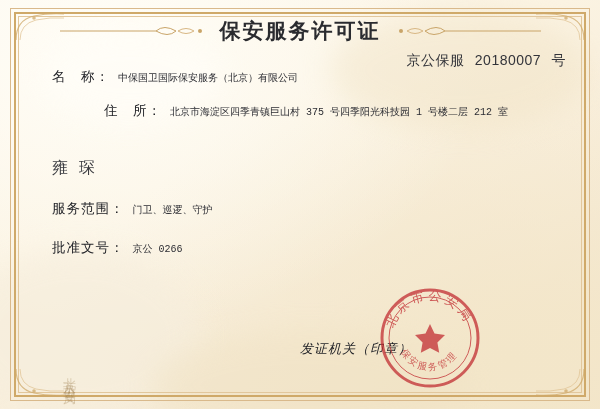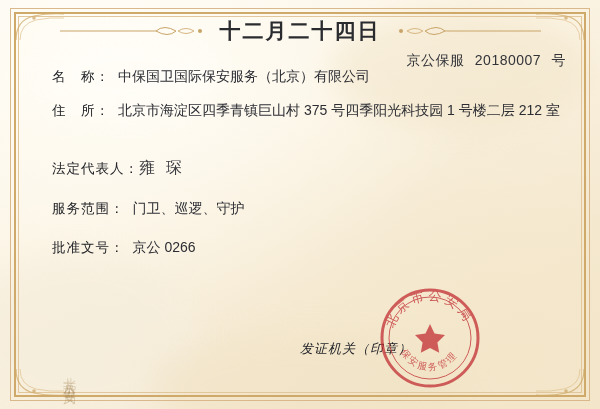--- a/index.html
+++ b/index.html
@@ -124,25 +124,25 @@
     margin-bottom: 6px;
   }
   .row .lbl {
     font-family: "DejaVu Serif", "Liberation Serif", serif;
     font-size: 13.5px;
     color: #232429;
     letter-spacing: 1px;
     white-space: nowrap;
   }
   .row .val {
-    font-size: 14px;
+    font-size: 10px;
     color: #2c2d33;
     margin-left: 8px;
     white-space: nowrap;
-    font-family: Liberation Sans, sans-serif;
+    font-family: Liberation Mono, monospace;
   }
   .row.addr { margin-top: 16px; justify-content: center; }
 
   .block2 { margin-top: 38px; }
   .block2 .row { margin-bottom: 21px; }
   .hand {
     font-family: "DejaVu Serif", "Liberation Serif", serif;
     font-size: 16px;
     letter-spacing: 3px;
     color: #3a3b40;
@@ -243,21 +243,21 @@
 
   <div class="title-wrap">
     <div class="title-rule">
       <svg width="150" height="16" viewBox="0 0 150 16">
         <path d="M0 8 H96" stroke="#c9a468" stroke-width="1"></path>
         <path d="M96 8 q8 -7 20 0 q-8 7 -20 0 Z" fill="none" stroke="#c9a468" stroke-width="1"></path>
         <path d="M118 8 q8 -5 16 0 q-8 5 -16 0 Z" fill="none" stroke="#d8b784" stroke-width="1"></path>
         <circle cx="140" cy="8" r="2" fill="#c9a468"></circle>
       </svg>
     </div>
-    <div class="doc-title">十二月二十四日</div>
+    <div class="doc-title">保安服务许可证</div>
     <div class="title-rule">
       <svg width="150" height="16" viewBox="0 0 150 16" style="transform:scaleX(-1)">
         <path d="M0 8 H96" stroke="#c9a468" stroke-width="1"></path>
         <path d="M96 8 q8 -7 20 0 q-8 7 -20 0 Z" fill="none" stroke="#c9a468" stroke-width="1"></path>
         <path d="M118 8 q8 -5 16 0 q-8 5 -16 0 Z" fill="none" stroke="#d8b784" stroke-width="1"></path>
         <circle cx="140" cy="8" r="2" fill="#c9a468"></circle>
       </svg>
     </div>
   </div>
 
@@ -274,21 +274,20 @@
       <span class="val">中保国卫国际保安服务（北京）有限公司</span>
     </div>
 
     <div class="row addr">
       <span class="lbl">住　所：</span>
       <span class="val">北京市海淀区四季青镇巨山村 375 号四季阳光科技园 1 号楼二层 212 室</span>
     </div>
 
     <div class="block2">
       <div class="row">
-        <span class="lbl">法定代表人：</span>
         <span class="hand">雍 琛</span>
       </div>
       <div class="row">
         <span class="lbl">服务范围：</span>
         <span class="val">门卫、巡逻、守护</span>
       </div>
       <div class="row">
         <span class="lbl">批准文号：</span>
         <span class="val">京公 0266</span>
       </div>

